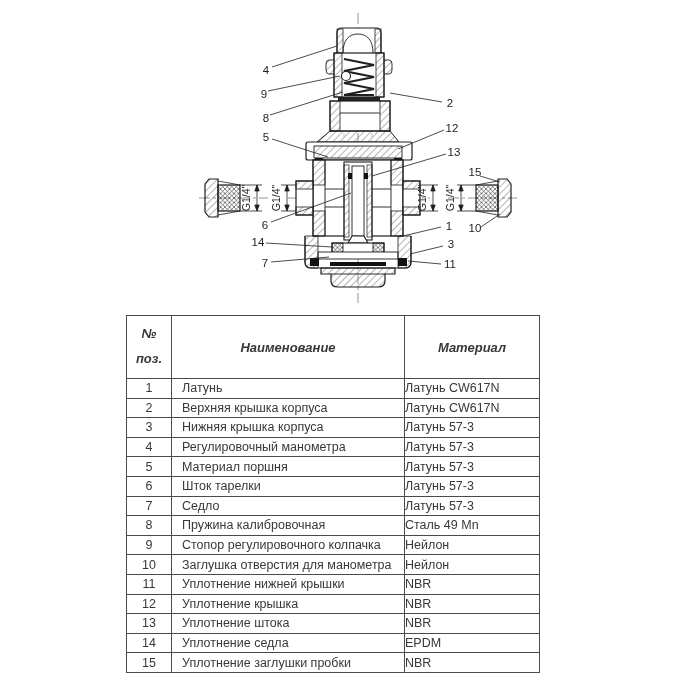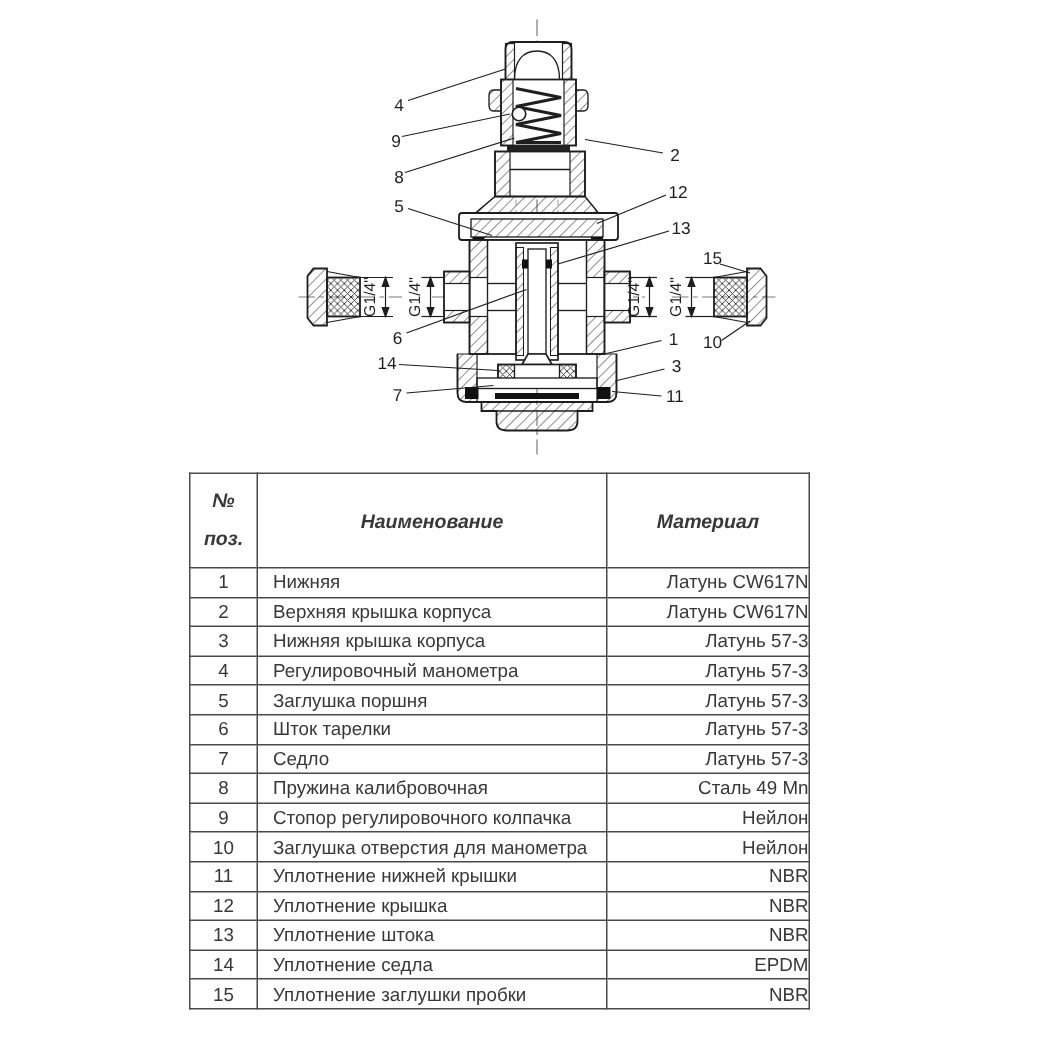--- a/index.html
+++ b/index.html
@@ -8,21 +8,21 @@
   .drawing-wrap{position:absolute;left:0;top:0;width:700px;height:312px;}
   .parts-table{position:absolute;left:126px;top:315px;width:413px;border-collapse:collapse;
                table-layout:fixed;color:#383838;}
   .parts-table th,.parts-table td{border:1px solid #4a4a4a;box-sizing:border-box;
                font-size:12.5px;overflow:hidden;white-space:nowrap;}
   .parts-table th{height:63px;font-weight:bold;font-style:italic;font-size:13px;
                text-align:center;vertical-align:middle;}
   .parts-table td{height:19.6px;padding:0;vertical-align:middle;}
   .parts-table td.pos{text-align:center;}
   .parts-table td.name{text-align:left;padding-left:10px;}
-  .parts-table td.mat{text-align:right;}
+  .parts-table td.mat{text-align:left;}
   th.pos-h{white-space:pre-line;line-height:1.9;}
   svg text{font-family:"Liberation Sans",sans-serif;}
 </style>
 </head>
 <body>
 
 <div class="page">
 
   <div class="drawing-wrap">
   <svg width="700" height="312" viewBox="0 0 700 312">
@@ -226,41 +226,41 @@
       <tr>
         <th class="pos-h">№
 поз.</th>
         <th>Наименование</th>
         <th>Материал</th>
       </tr>
     </thead>
     <tbody>
         <tr>
           <td class="pos">1</td>
-          <td class="name">Нижняя</td>
+          <td class="name">Латунь</td>
           <td class="mat">Латунь CW617N</td>
         </tr>
         <tr>
           <td class="pos">2</td>
           <td class="name">Верхняя крышка корпуса</td>
           <td class="mat">Латунь CW617N</td>
         </tr>
         <tr>
           <td class="pos">3</td>
           <td class="name">Нижняя крышка корпуса</td>
           <td class="mat">Латунь 57-3</td>
         </tr>
         <tr>
           <td class="pos">4</td>
           <td class="name">Регулировочный манометра</td>
           <td class="mat">Латунь 57-3</td>
         </tr>
         <tr>
           <td class="pos">5</td>
-          <td class="name">Заглушка поршня</td>
+          <td class="name">Материал поршня</td>
           <td class="mat">Латунь 57-3</td>
         </tr>
         <tr>
           <td class="pos">6</td>
           <td class="name">Шток тарелки</td>
           <td class="mat">Латунь 57-3</td>
         </tr>
         <tr>
           <td class="pos">7</td>
           <td class="name">Седло</td>

